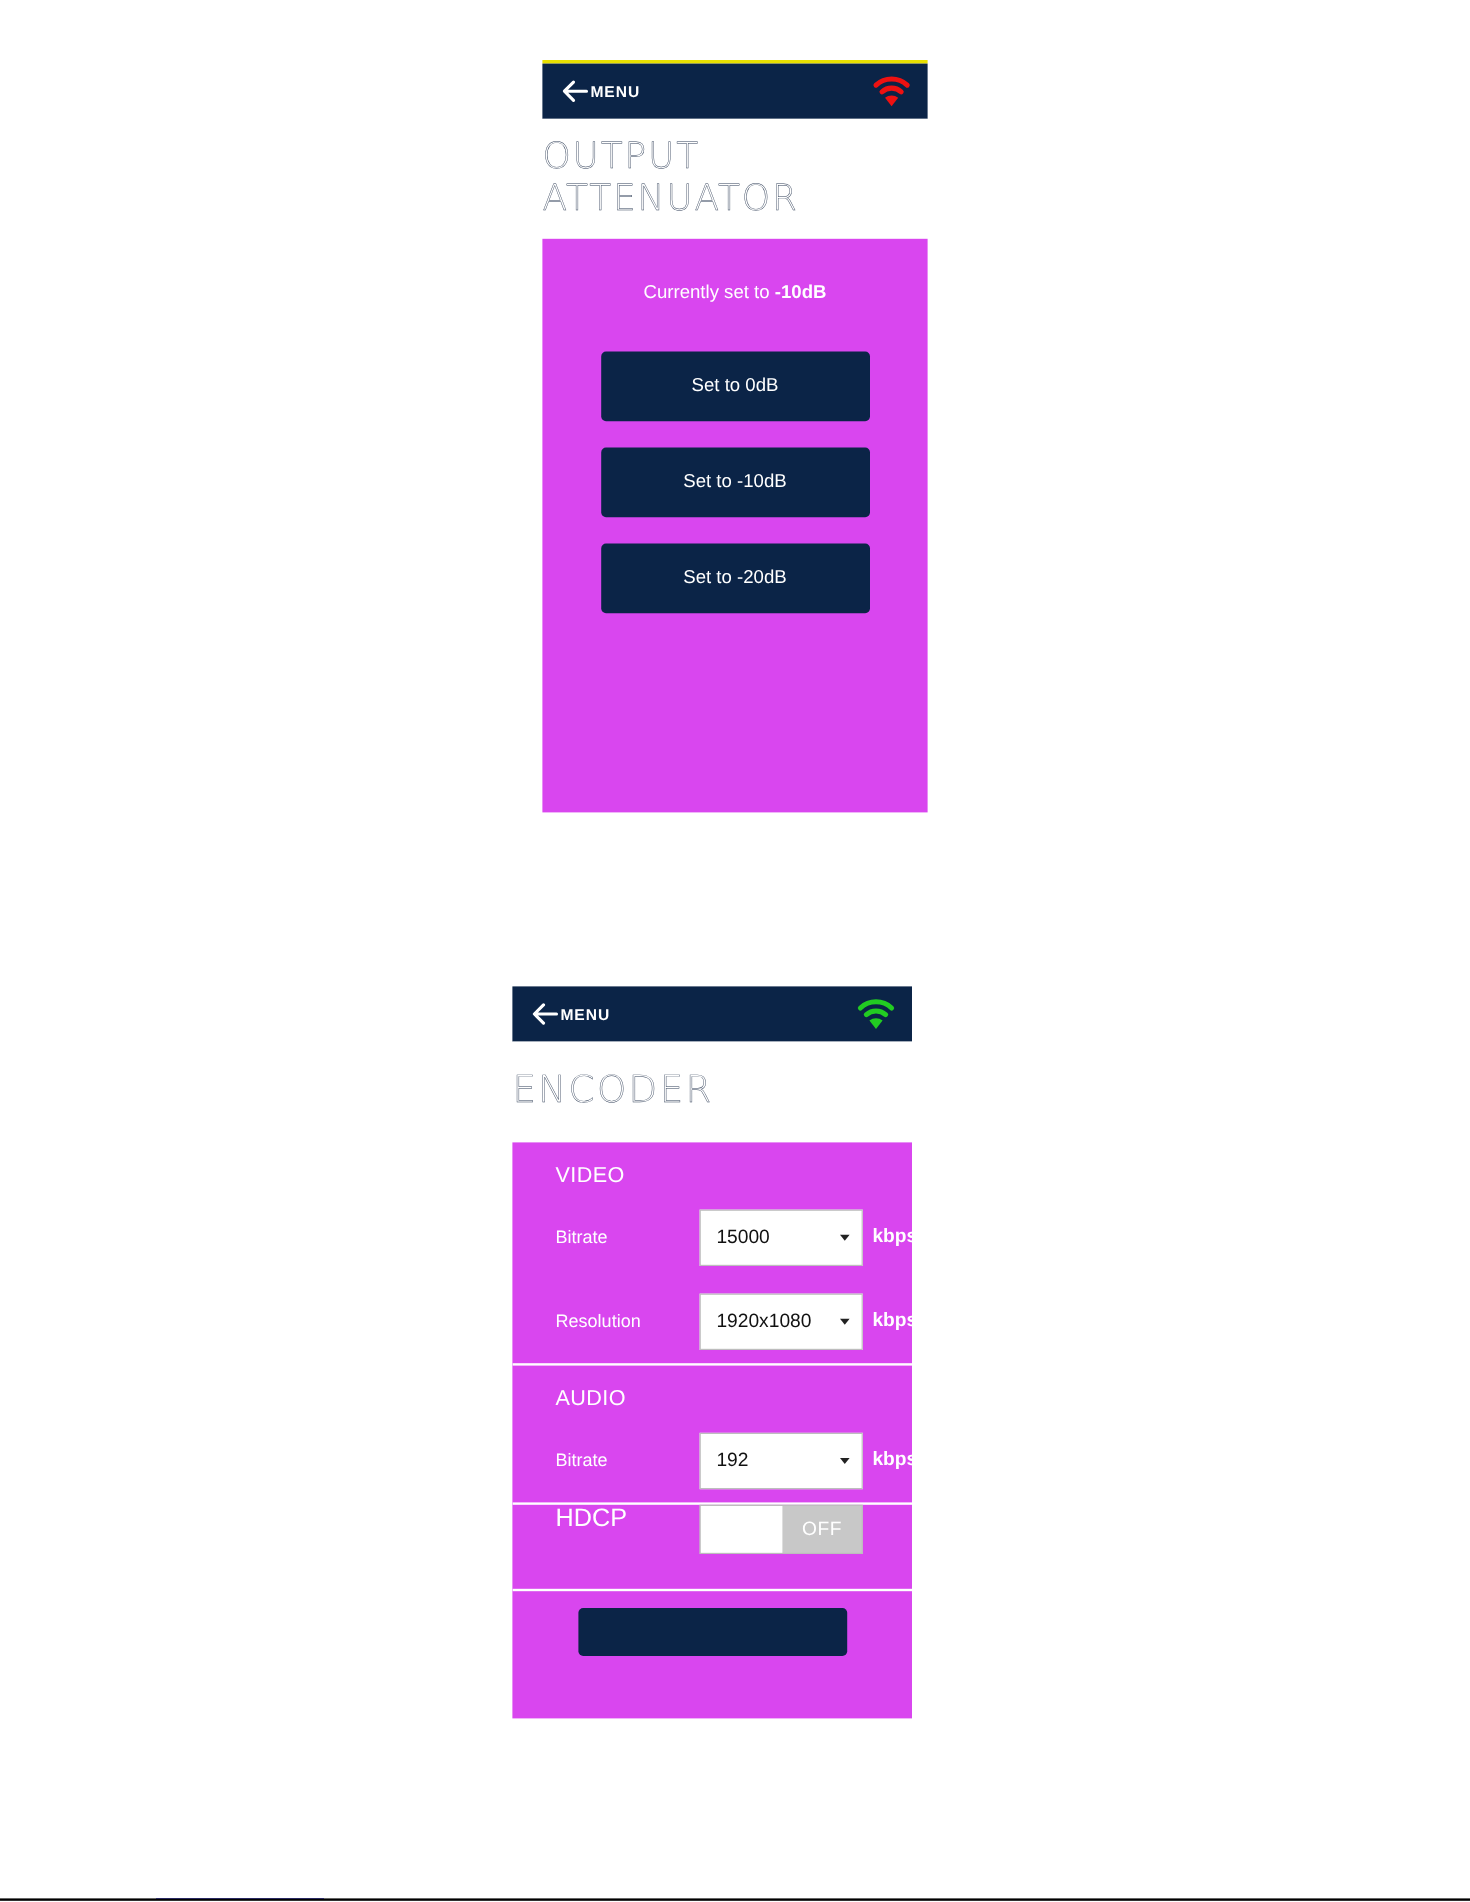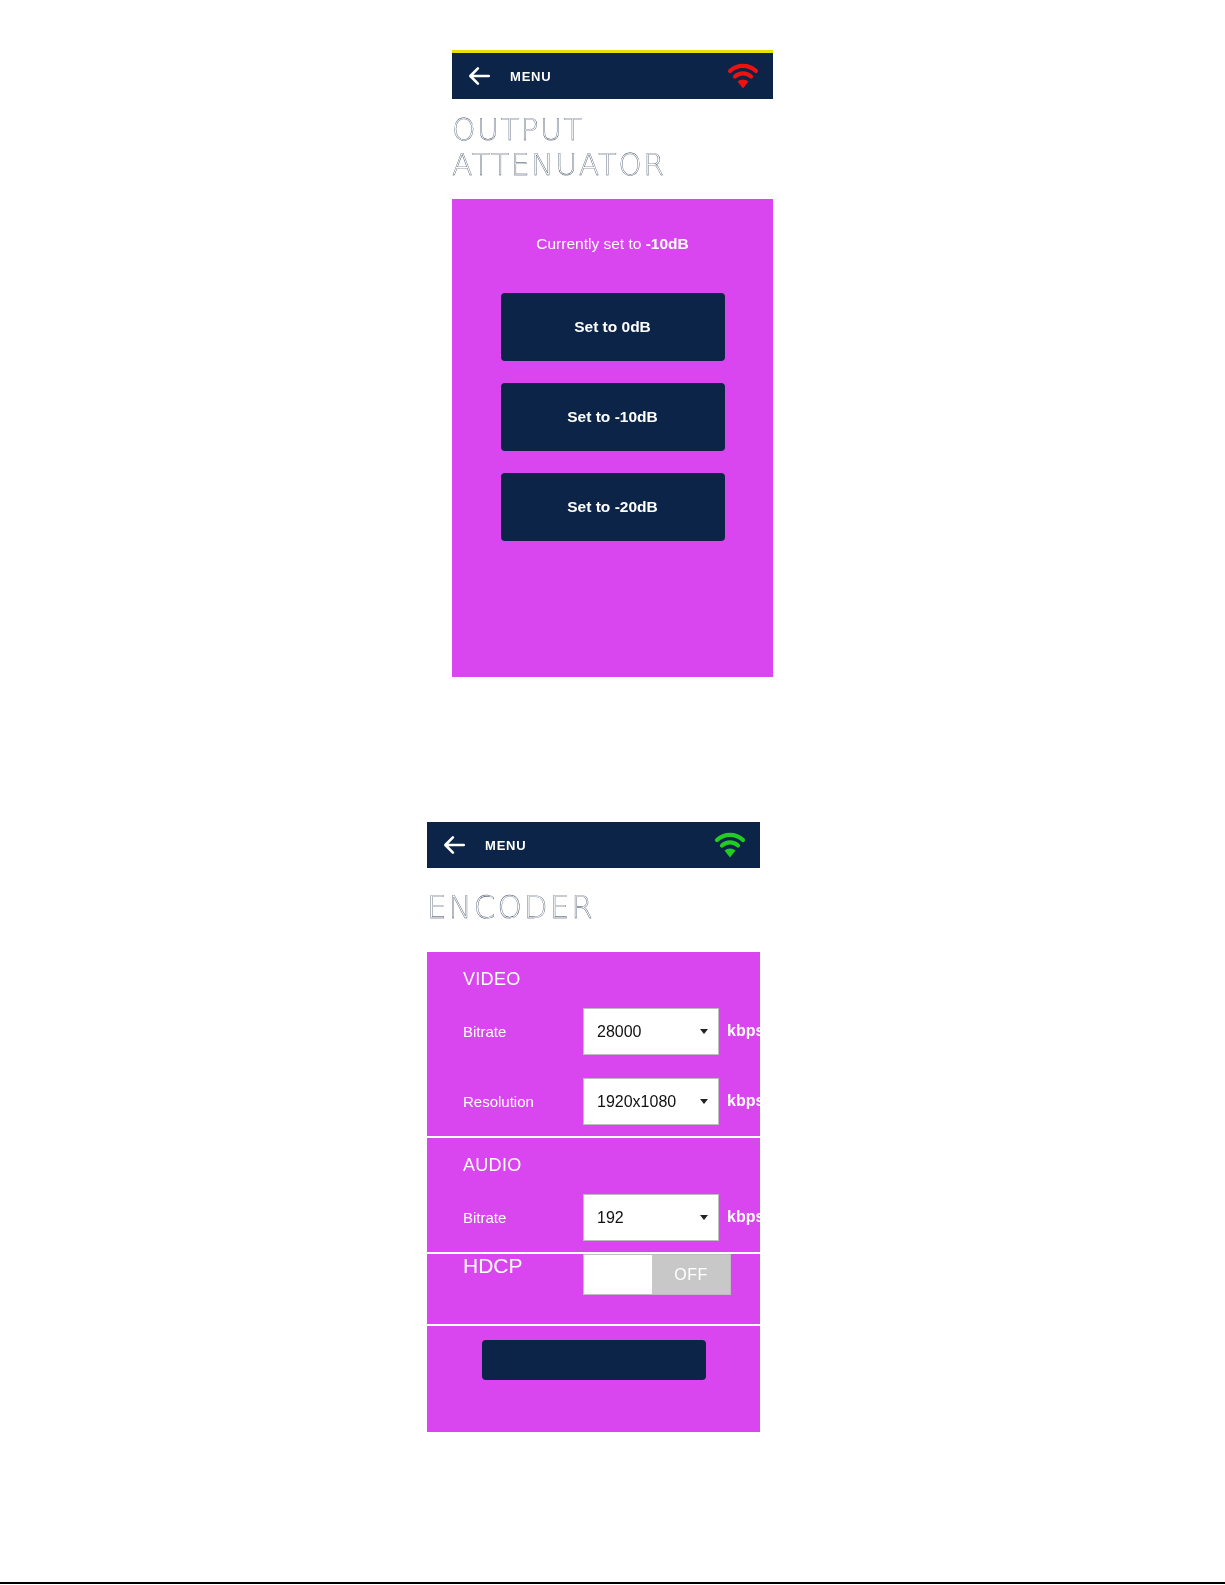--- a/index.html
+++ b/index.html
@@ -37,21 +37,20 @@
     width: 26px;
     height: 26px;
     flex: 0 0 auto;
     display: block;
   }
   .appbar-title {
     color: #ffffff;
     font-size: 13px;
     font-weight: bold;
     letter-spacing: 0.8px;
-    margin-left: 18px;
     flex: 1 1 auto;
     white-space: nowrap;
   }
   .wifi-icon {
     width: 32px;
     height: 26px;
     flex: 0 0 auto;
     display: block;
   }
 
@@ -97,33 +96,32 @@
     color: #ffffff;
     font-size: 15.5px;
     margin-bottom: 40px;
   }
   .current-setting .val {
     font-weight: bold;
   }
   .btn-dark {
     display: block;
     width: 224px;
-    height: 68px;
+    height: 58px;
     margin: 0 auto 22px auto;
     background: #0b2447;
     color: #ffffff;
     border: none;
     border-radius: 4px;
     font-size: 15.5px;
     font-family: "Liberation Sans", sans-serif;
     cursor: pointer;
     line-height: 58px;
     text-align: center;
     padding: 0;
-    font-weight: bold;
   }
 
   
   #panel-encoder {
     left: 427px;
     top: 822px;
     width: 333px;
   }
   #panel-encoder .body-blue {
     height: 480px;
@@ -200,21 +198,21 @@
     align-items: flex-start;
     height: 70px;
   }
   .hdcp-label {
     color: #ffffff;
     font-size: 21px;
     width: 120px;
     flex: 0 0 auto;
   }
   .toggle {
-    width: 148px;
+    width: 136px;
     height: 41px;
     background: #c8c8c8;
     display: flex;
     align-items: center;
     cursor: pointer;
     flex: 0 0 auto;
     box-sizing: border-box;
     border: 1px solid #bdbdbd;
   }
   .toggle .knob {
@@ -318,21 +316,21 @@
   <div class="screen-title title-p2">ENCODER</div>
 
   <div class="body-blue">
 
     <div class="section">
       <div class="section-head">VIDEO</div>
 
       <div class="field-row">
         <span class="field-label">Bitrate</span>
         <div class="select-box">
-          <span class="sel-value">28000</span>
+          <span class="sel-value">15000</span>
           <span class="caret"></span>
         </div>
         <span class="unit-label">kbps</span>
       </div>
 
       <div class="field-row">
         <span class="field-label">Resolution</span>
         <div class="select-box">
           <span class="sel-value">1920x1080</span>
           <span class="caret"></span>

